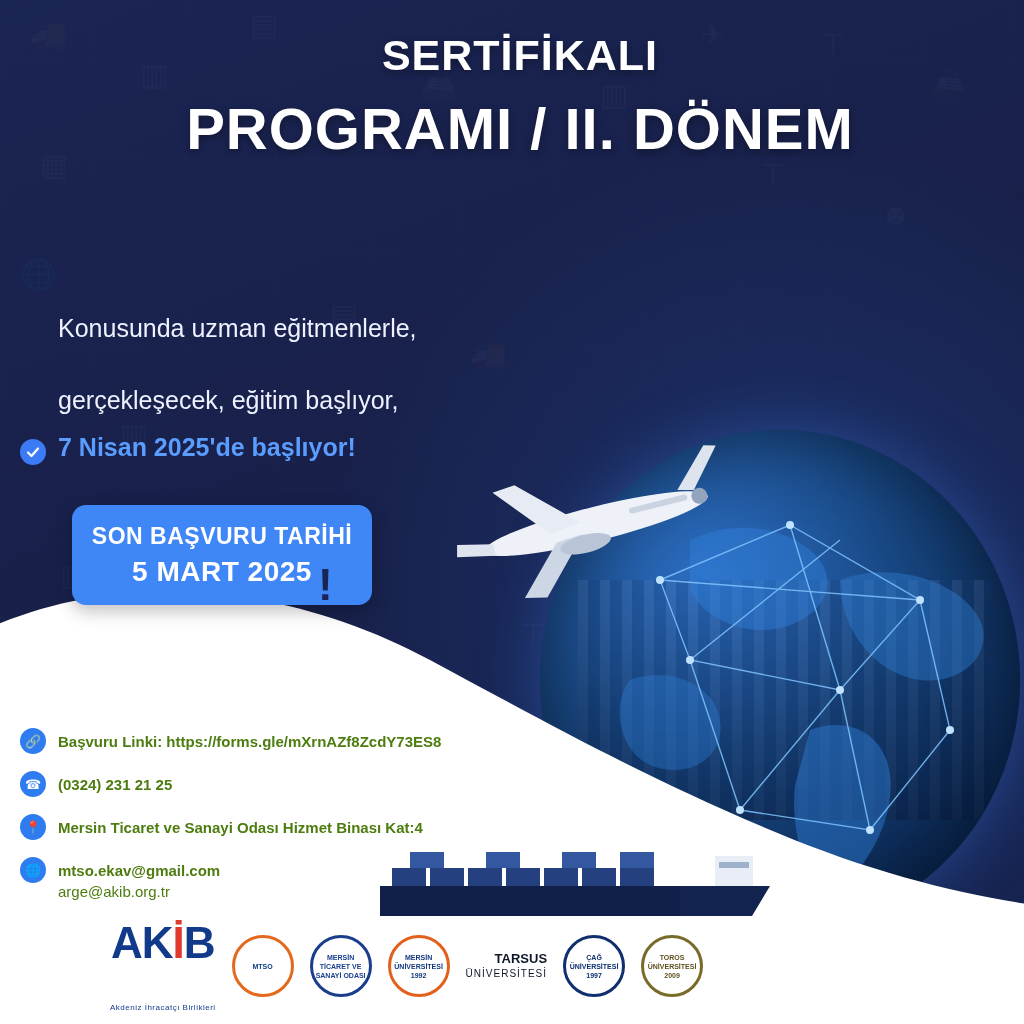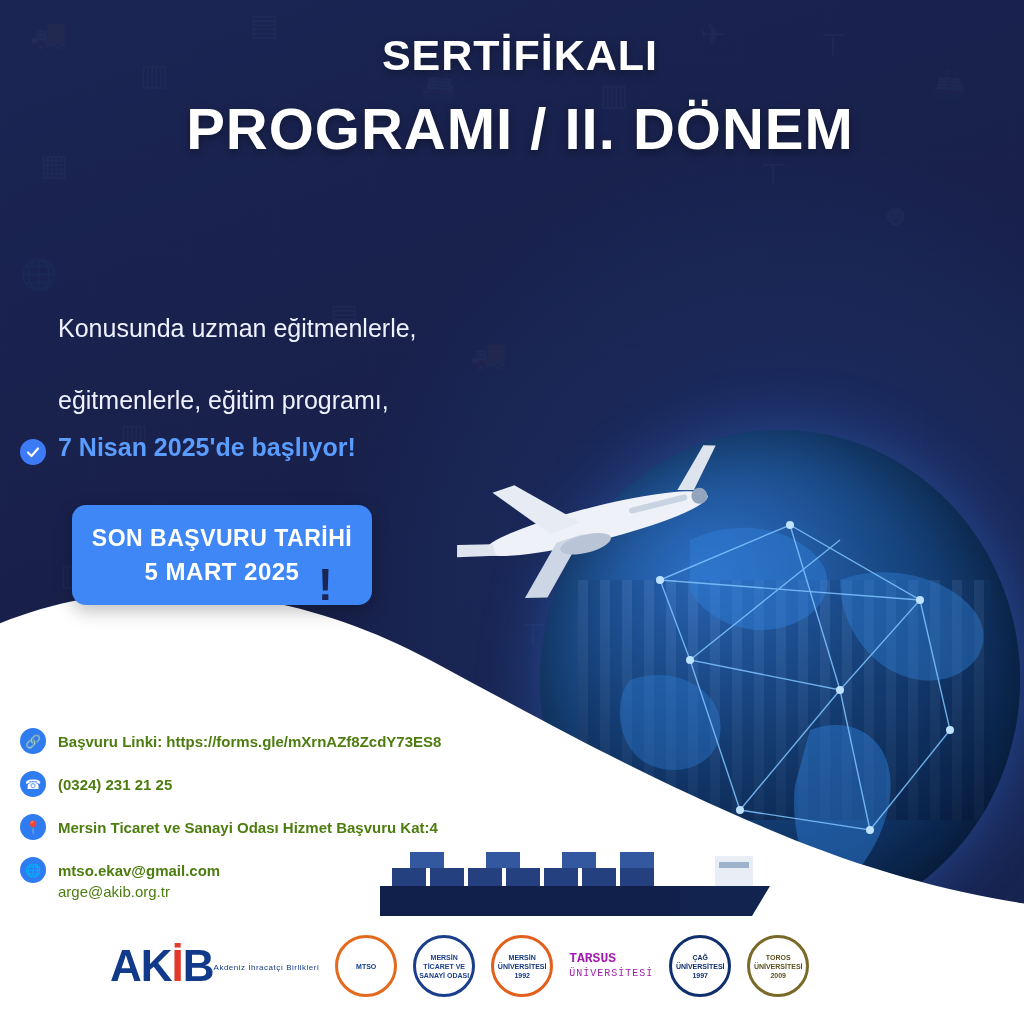--- a/index.html
+++ b/index.html
@@ -73,21 +73,21 @@
 
   
   .deadline{
     position:absolute;left:72px;top:505px;width:300px;height:100px;
     background:#3f86f7;border-radius:14px;
     box-shadow:0 6px 18px rgba(0,0,0,.25);
     display:flex;flex-direction:column;align-items:center;justify-content:center;
     color:#ffffff;
   }
   .deadline .dl-top{font-size:23px;font-weight:bold;letter-spacing:.5px;}
-  .deadline .dl-bot{font-size:24px;font-weight:bold;margin-top:6px;letter-spacing:.5px;text-align:center;}
+  .deadline .dl-bot{font-size:28px;font-weight:bold;margin-top:6px;letter-spacing:.5px;text-align:center;}
   .bang{
     position:absolute;left:318px;top:560px;color:#1b2553;font-size:44px;font-weight:bold;
   }
 
   
   .globe{
     position:absolute;left:540px;top:430px;width:480px;height:500px;
     border-radius:50%;
     background:
       radial-gradient(circle at 35% 30%, #2d6fc4 0%, #17457f 42%, #0c2a56 72%, #071c3c 100%);
@@ -118,36 +118,36 @@
     color:#fff;font-size:13px;
   }
   .ctext{color:#4d7c0f;font-size:15px;line-height:21px;font-weight:bold;padding-top:3px;}
   .ctext .sub{display:block;font-weight:normal;}
 
   
   .logos{
     position:absolute;left:0;bottom:8px;width:1024px;height:100px;
     display:flex;align-items:center;gap:16px;padding-left:110px;box-sizing:border-box;
   }
-  .logo{display:flex;flex-direction:row;align-items:center;justify-content:center;}
+  .logo{display:flex;flex-direction:column;align-items:center;justify-content:center;gap:36px;}
   .akib{font-size:44px;font-weight:bold;color:#123a8a;letter-spacing:-1px;line-height:44px;}
   .akib .dot{color:#e03a2f;}
   .akib-sub{font-size:8px;color:#123a8a;letter-spacing:.5px;margin-top:2px;}
   .circ{
     width:62px;height:62px;border-radius:50%;
     display:flex;align-items:center;justify-content:center;
     font-size:7px;text-align:center;line-height:9px;font-weight:bold;
     box-sizing:border-box;
   }
   .c-mtso{border:3px solid #e36a1d;color:#0b3f86;background:#fff;}
   .c-mcu{border:3px solid #1a3e8c;color:#1a3e8c;background:#fff;}
   .c-mu{border:3px solid #e2601c;color:#14387e;background:#fff;}
   .c-cu{border:3px solid #0f2f6e;color:#0f2f6e;background:#fff;}
   .c-tou{border:3px solid #7a6a2a;color:#5d5120;background:#fff;}
-  .tarsus{font-family:Liberation Mono, monospace;font-size:13px;color:#a21caf;font-weight:bold;text-align:left;line-height:15px;}
+  .tarsus{font-family:Liberation Sans, sans-serif;font-size:13px;color:#0f172a;font-weight:bold;text-align:right;line-height:15px;}
   .tarsus small{display:block;font-size:10px;letter-spacing:1px;font-weight:normal;}
 </style>
 </head>
 <body>
 
 <div class="poster">
 
   <div class="navy"></div>
 
   <div class="pattern">
@@ -248,21 +248,21 @@
 
     <div class="bullet-wrap">
       <div class="check">
         <svg width="14" height="14" viewBox="0 0 14 14">
             <path d="M2,7.5 L5.5,11 L12,3.5" stroke="#ffffff" stroke-width="2.2" fill="none" stroke-linecap="round" stroke-linejoin="round"></path>
           </svg>
       </div>
       <div class="bullet-text">
         <span>Konusunda uzman eğitmenlerle,</span><br>
         <br>
-        <span>eğitmenlerle, eğitim programı,</span>
+        <span>gerçekleşecek, eğitim başlıyor,</span>
         <span class="hi">7 Nisan 2025'de başlıyor!</span>
       </div>
     </div>
 
     <div class="deadline">
       <div class="dl-top">SON BAŞVURU TARİHİ</div>
       <div class="dl-bot">5 MART 2025</div>
     </div>
     <div class="bang">!</div>
 
@@ -273,21 +273,21 @@
         <div class="ctext">Başvuru Linki: https://forms.gle/mXrnAZf8ZcdY73ES8</div>
       </div>
 
       <div class="crow">
         <div class="cicon">☎</div>
         <div class="ctext">(0324) 231 21 25</div>
       </div>
 
       <div class="crow">
         <div class="cicon">📍</div>
-        <div class="ctext">Mersin Ticaret ve Sanayi Odası Hizmet Başvuru Kat:4</div>
+        <div class="ctext">Mersin Ticaret ve Sanayi Odası Hizmet Binası Kat:4</div>
       </div>
 
       <div class="crow">
         <div class="cicon">🌐</div>
         <div class="ctext">
           <span>mtso.ekav@gmail.com</span>
           <span class="sub">arge@akib.org.tr</span>
         </div>
       </div>
 

